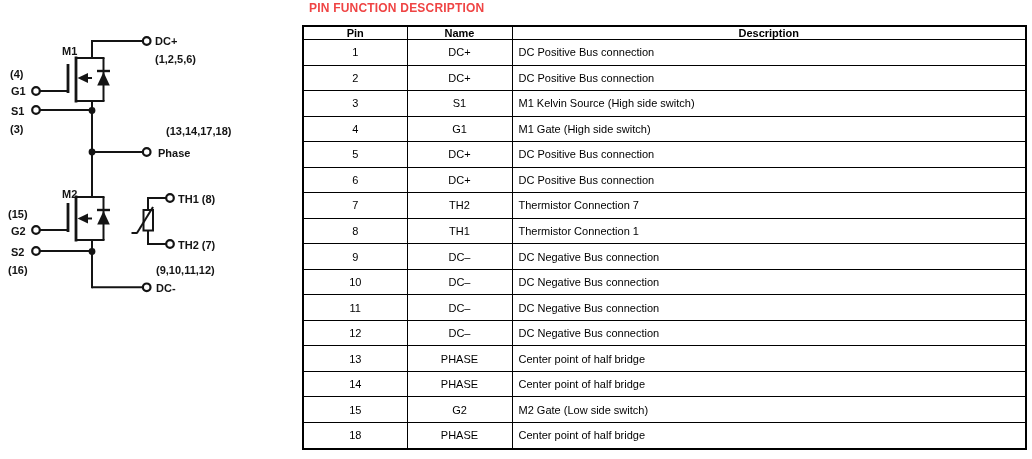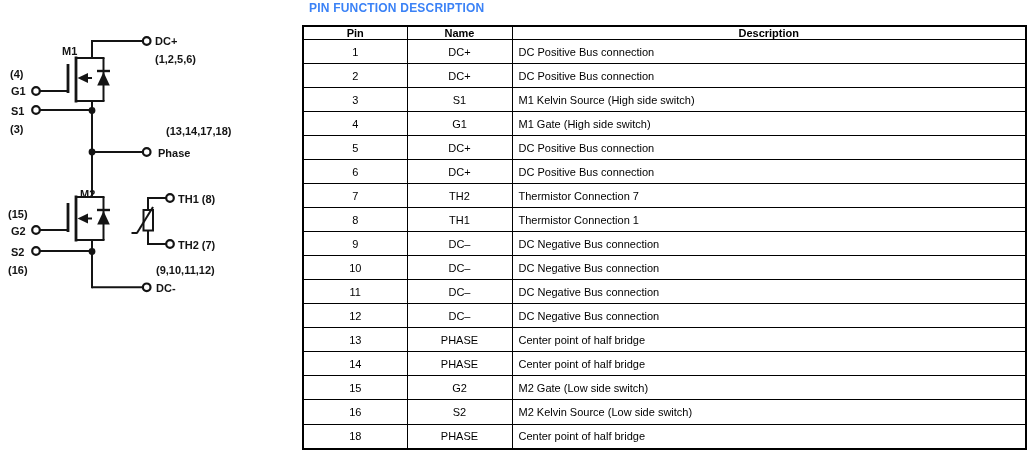--- a/index.html
+++ b/index.html
@@ -18,21 +18,21 @@
   .slabel {
     position:absolute;
     font-weight:bold; font-size:11px; line-height:13px;
     color:#141414; white-space:nowrap;
   }
 
   
   .table-section { position:absolute; left:302px; top:2px; width:726px; }
   .table-title {
     font-weight:bold; font-size:12px; line-height:13px;
-    letter-spacing:0.2px; color:#3b82f6; margin-left:7px;
+    letter-spacing:0.2px; color:#ef4444; margin-left:7px;
   }
   table.pin-table {
     border-collapse:collapse; table-layout:fixed;
     width:723px; height:425px; margin-top:10px;
     border:2px solid #000;
     background:#fff;
   }
   .pin-table col.col-pin  { width:104px; }
   .pin-table col.col-name { width:105px; }
   .pin-table col.col-desc { width:514px; }
@@ -131,21 +131,21 @@
 
     <span class="slabel" style="left:62px;  top:45px;">M1</span>
     <span class="slabel" style="left:155px; top:34.5px;">DC+</span>
     <span class="slabel" style="left:155px; top:53px;text-align:right;">(1,2,5,6)</span>
     <span class="slabel" style="left:10px;  top:68px;">(4)</span>
     <span class="slabel" style="left:11px;  top:85px;">G1</span>
     <span class="slabel" style="left:11px;  top:104.5px;">S1</span>
     <span class="slabel" style="left:10px;  top:123px;">(3)</span>
     <span class="slabel" style="left:156px; top:125px;padding-left:10px;">(13,14,17,18)</span>
     <span class="slabel" style="left:158px; top:146.5px;">Phase</span>
-    <span class="slabel" style="left:80px;  top:187.5px;text-align:right;">M2</span>
+    <span class="slabel" style="left:62px;  top:187.5px;text-align:right;">M2</span>
     <span class="slabel" style="left:8px;   top:207.5px;">(15)</span>
     <span class="slabel" style="left:11px;  top:225px;">G2</span>
     <span class="slabel" style="left:11px;  top:246px;">S2</span>
     <span class="slabel" style="left:8px;   top:264px;">(16)</span>
     <span class="slabel" style="left:178px; top:192.5px;">TH1 (8)</span>
     <span class="slabel" style="left:178px; top:239px;">TH2 (7)</span>
     <span class="slabel" style="left:156px; top:264px;">(9,10,11,12)</span>
     <span class="slabel" style="left:156px; top:282px;">DC-</span>
   </div>
 
@@ -234,25 +234,20 @@
             <td class="cent">14</td>
             <td class="cent">PHASE</td>
             <td class="desc">Center point of half bridge</td>
           </tr>
           <tr>
             <td class="cent">15</td>
             <td class="cent">G2</td>
             <td class="desc">M2 Gate (Low side switch)</td>
           </tr>
           <tr>
-            <td class="cent">16</td>
-            <td class="cent">S2</td>
-            <td class="desc">M2 Kelvin Source (Low side switch)</td>
-          </tr>
-          <tr>
             <td class="cent">18</td>
             <td class="cent">PHASE</td>
             <td class="desc">Center point of half bridge</td>
           </tr>
         </tbody>
     </table>
   </div>
 
 </div>
 

